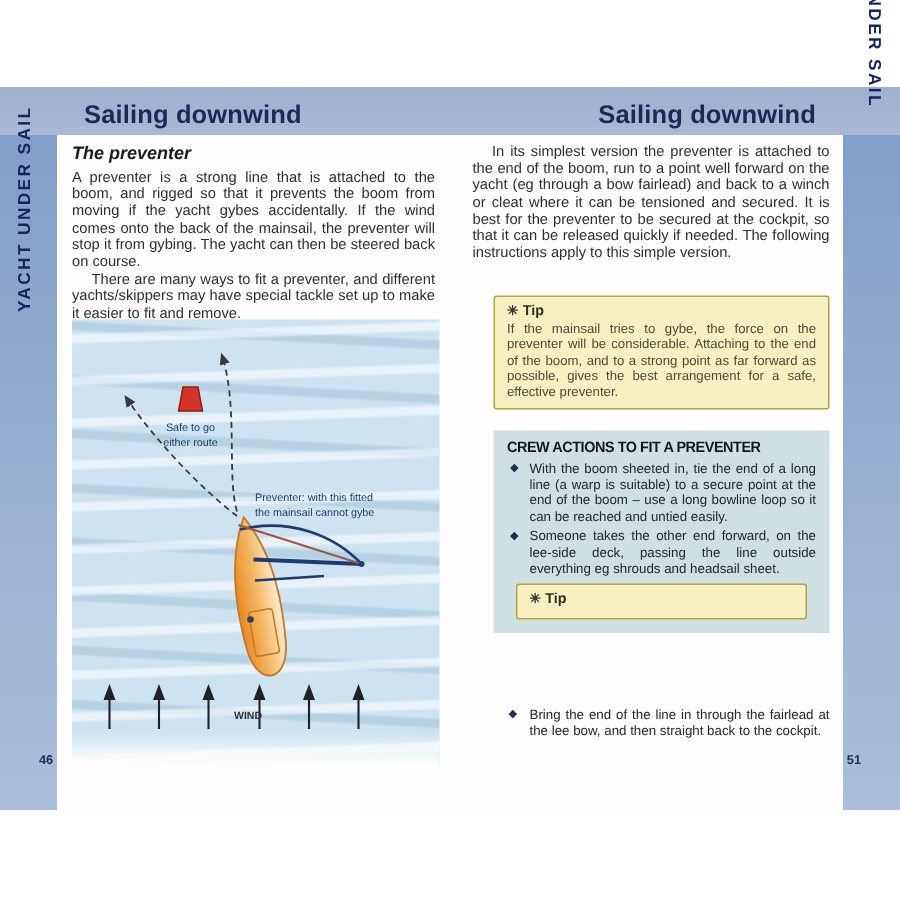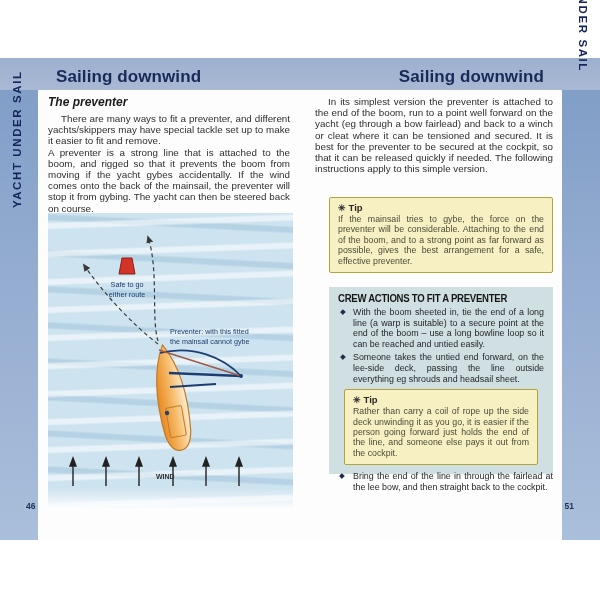--- a/index.html
+++ b/index.html
@@ -67,22 +67,22 @@
   <div class="hdr hdr-l">Sailing downwind</div>
   <div class="hdr hdr-r">Sailing downwind</div>
   <div class="vlabel vl-left">YACHT UNDER SAIL</div>
   <div class="vlabel vl-right">YACHT UNDER SAIL</div>
   <div class="pgnum pn-l">46</div>
   <div class="pgnum pn-r">51</div>
 </div>
 
 <div class="lcol">
   <h3 class="sec-title">The preventer</h3>
+  <p class="bodytext">A preventer is a strong line that is attached to the boom, and rigged so that it prevents the boom from moving if the yacht gybes accidentally. If the wind comes onto the back of the mainsail, the preventer will stop it from gybing. The yacht can then be steered back on course.</p>
   <p class="bodytext indent">There are many ways to fit a preventer, and different yachts/skippers may have special tackle set up to make it easier to fit and remove.</p>
-  <p class="bodytext">A preventer is a strong line that is attached to the boom, and rigged so that it prevents the boom from moving if the yacht gybes accidentally. If the wind comes onto the back of the mainsail, the preventer will stop it from gybing. The yacht can then be steered back on course.</p>
 </div>
 
 <div class="illus">
   <svg width="245" height="297" viewBox="0 0 245 297">
     <defs>
       <marker id="arr" markerWidth="7" markerHeight="7" refX="5" refY="3.5" orient="auto">
         <polygon points="0,0.6 6.6,3.5 0,6.4" fill="#3a3a3a"></polygon>
       </marker>
       <linearGradient id="hullg" x1="0" y1="0" x2="1" y2="0">
         <stop offset="0" stop-color="#e8891f"></stop>
@@ -136,22 +136,21 @@
 </div>
 
 <div class="tipbox tip1">
   <p class="tiphead"><span class="tipstar">✳</span><span>Tip</span></p>
   <p class="tipbody">If the mainsail tries to gybe, the force on the preventer will be considerable. Attaching to the end of the boom, and to a strong point as far forward as possible, gives the best arrangement for a safe, effective preventer.</p>
 </div>
 
 <div class="crewbox">
   <p class="crewhead">CREW ACTIONS TO FIT A PREVENTER</p>
   <p class="bullet"><span class="dia">◆</span><span>With the boom sheeted in, tie the end of a long line (a warp is suitable) to a secure point at the end of the boom – use a long bowline loop so it can be reached and untied easily.</span></p>
-  <p class="bullet"><span class="dia">◆</span><span>Someone takes the untied end forward, on the lee-side deck, passing the line outside everything eg shrouds and headsail sheet.</span></p>
+  <p class="bullet"><span class="dia">◆</span><span>Someone takes the other end forward, on the lee-side deck, passing the line outside everything eg shrouds and headsail sheet.</span></p>
   <div class="tipbox tip2">
     <p class="tiphead"><span class="tipstar">✳</span><span>Tip</span></p>
-    <p class="tipbody">Rather than carry a coil of rope up the side deck unwinding it as you go, it is easier if the person going forward just holds the end of the line, and someone else pays it out from the cockpit.</p>
   </div>
 </div>
 
 <div class="finalbullet">
   <p class="bullet"><span class="dia">◆</span><span>Bring the end of the line in through the fairlead at the lee bow, and then straight back to the cockpit.</span></p>
 </div>
 
 </body></html>

